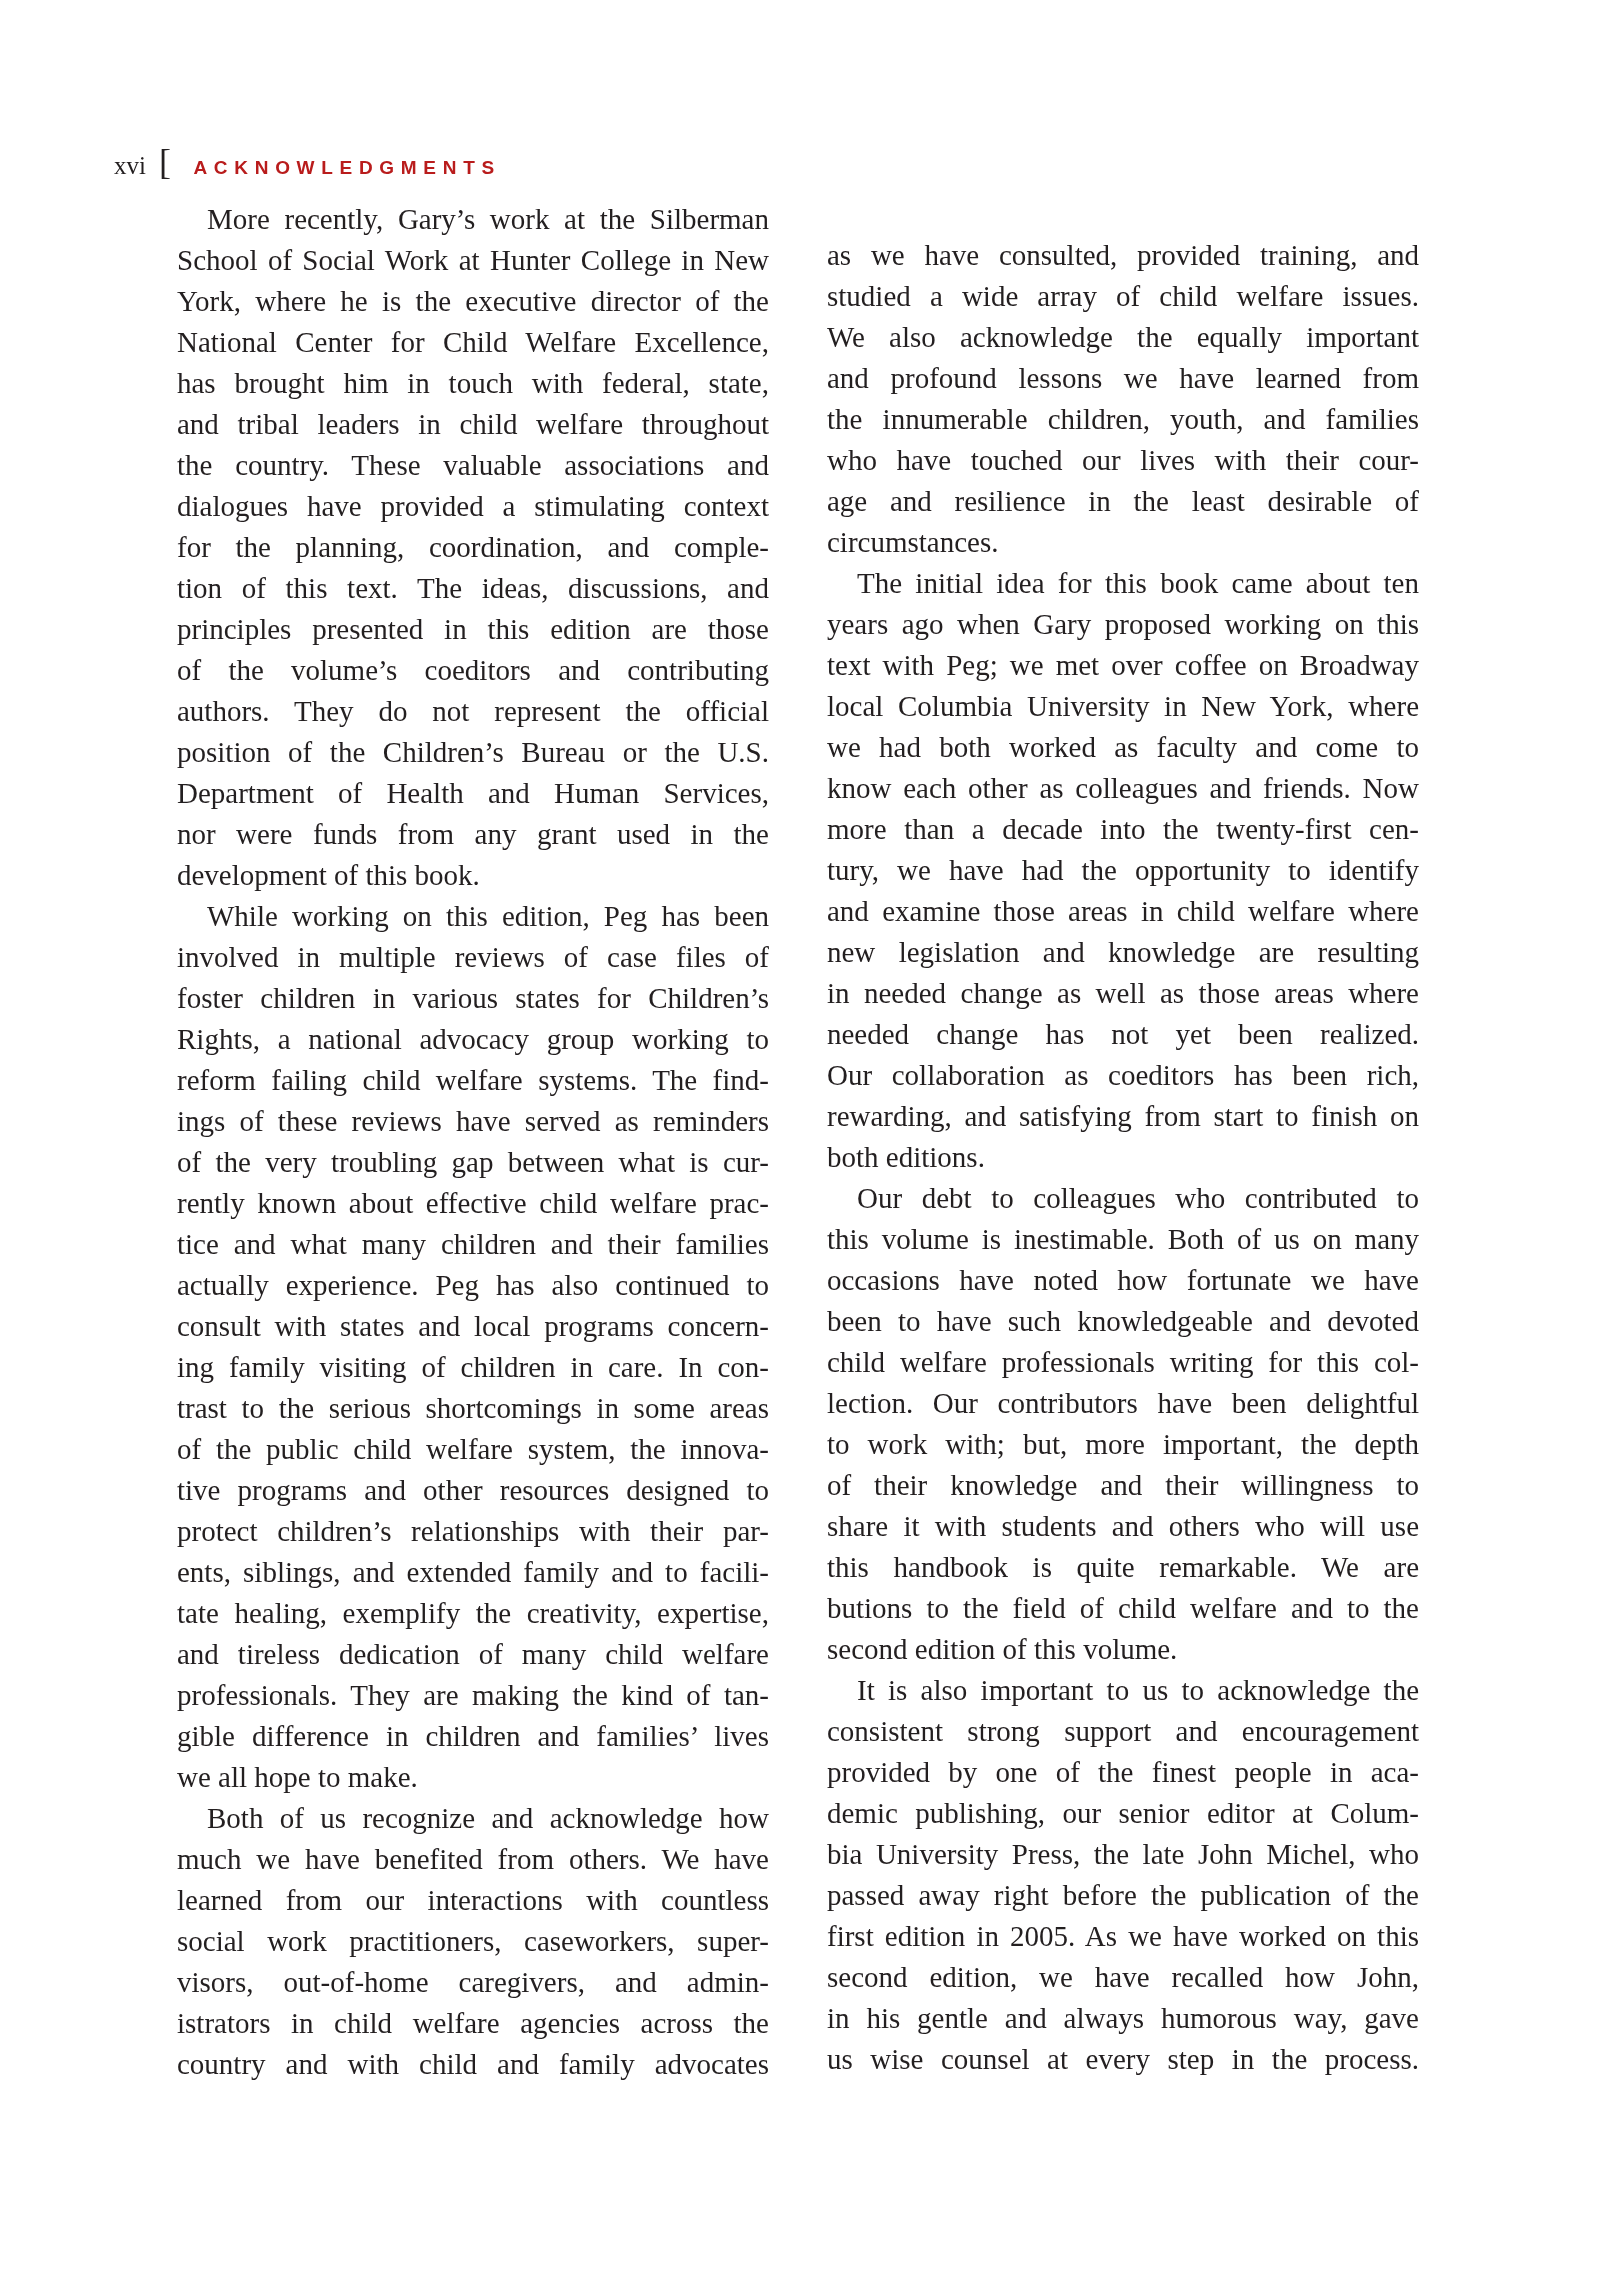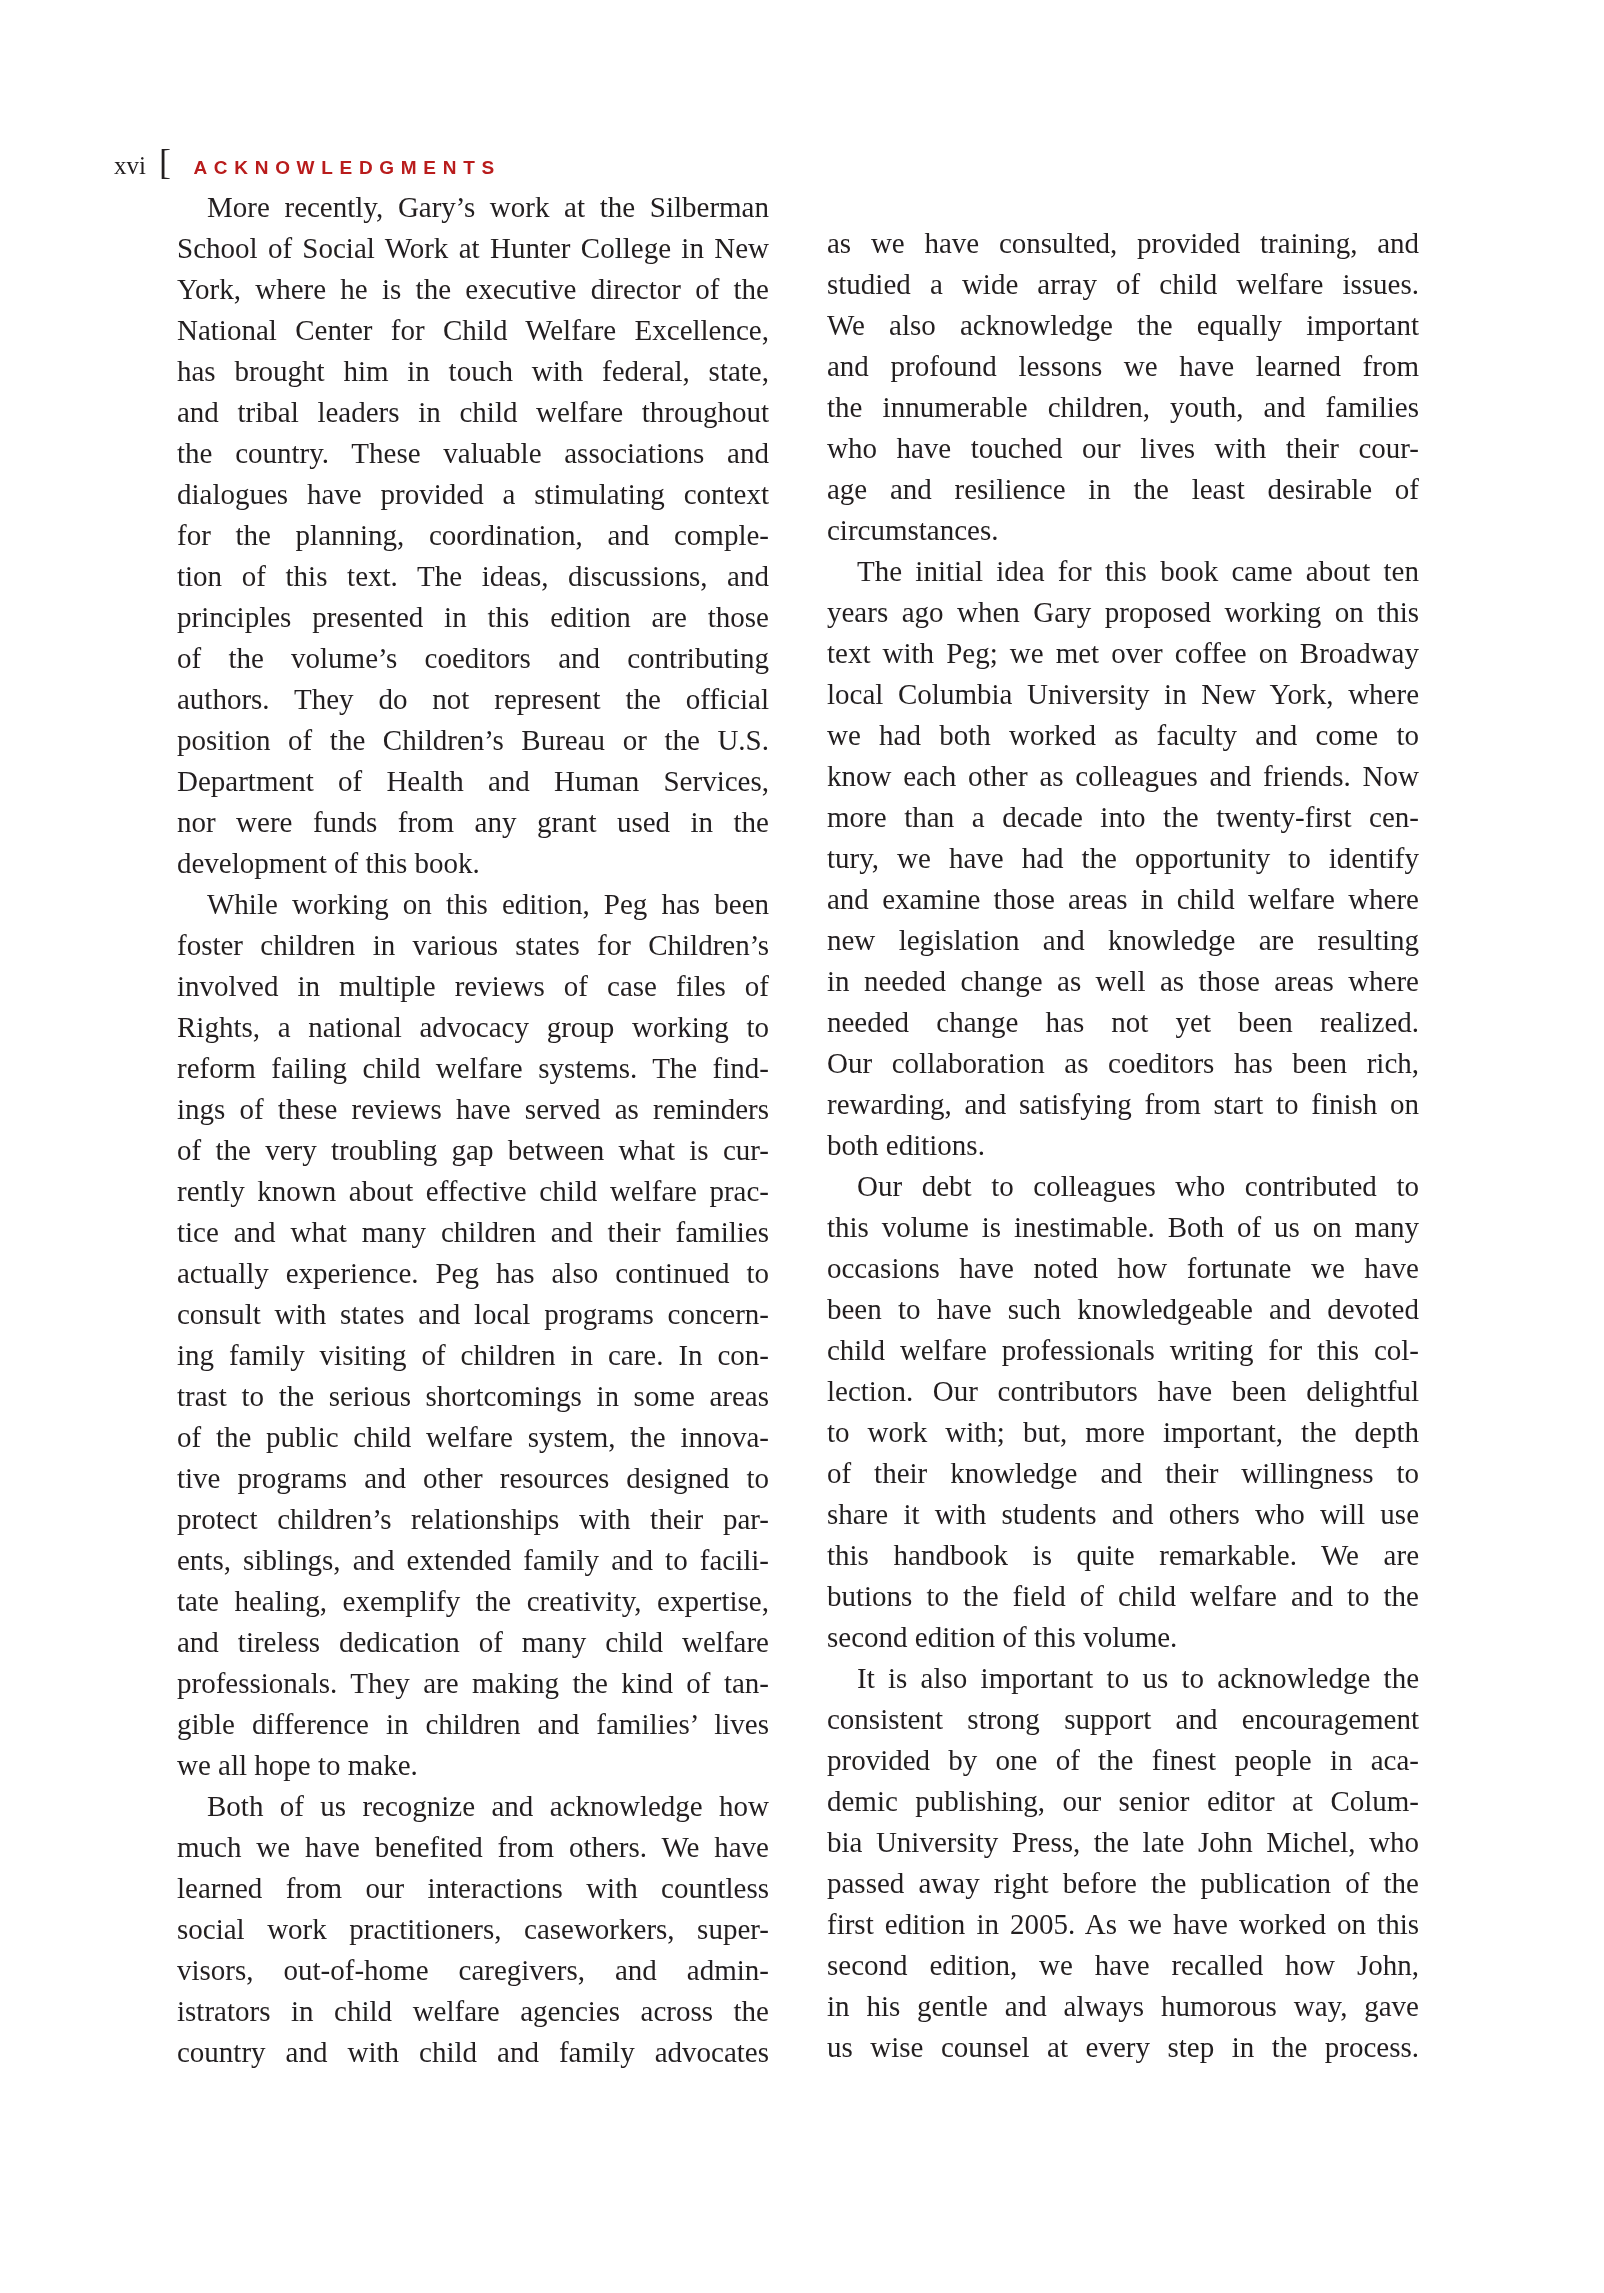--- a/index.html
+++ b/index.html
@@ -1,21 +1,21 @@
 <!DOCTYPE html>
 <html style="font-size:15px"><head>
 <meta charset="utf-8">
 <style>
   html, body { margin: 0; padding: 0; background: #ffffff; }
   body { width: 1605px; height: 2294px; position: relative; overflow: hidden; color: #231f20; }
   .running-head { position: absolute; left: 114px; top: 141px; height: 47px; display: flex; align-items: baseline; }
   .folio { font-family: "Liberation Serif", serif; font-size: 25px; color: #231f20; }
   .bracket { font-family: "Liberation Serif", serif; font-size: 36px; font-weight: 300; margin-left: 13px; color: #231f20; }
   .section-title { font-family: "Liberation Sans", sans-serif; font-weight: bold; font-size: 19px; letter-spacing: 6.7px; margin-left: 22.5px; color: #b91c1c; }
-  .column { position: absolute; top: 187px; width: 592px; }
+  .column { position: absolute; top: 199px; width: 592px; }
   .col-left { left: 177px; }
   .col-right { left: 827px; margin-top: 36px; }
   .line {
     font-family: "Liberation Serif", serif;
     font-size: 29px;
     height: 41px;
     line-height: 41px;
     white-space: nowrap;
     text-align: justify;
     text-align-last: justify;
@@ -48,22 +48,22 @@
       <div class="line">principles presented in this edition are those</div>
       <div class="line">of the volume’s coeditors and contributing</div>
       <div class="line">authors. They do not represent the official</div>
       <div class="line">position of the Children’s Bureau or the U.S.</div>
       <div class="line">Department of Health and Human Services,</div>
       <div class="line">nor were funds from any grant used in the</div>
       <div class="line last">development of this book.</div>
     </div>
     <div>
       <div class="line indent">While working on this edition, Peg has been</div>
+      <div class="line">involved in multiple reviews of case files of</div>
       <div class="line">foster children in various states for Children’s</div>
-      <div class="line">involved in multiple reviews of case files of</div>
       <div class="line">Rights, a national advocacy group working to</div>
       <div class="line">reform failing child welfare systems. The find-</div>
       <div class="line">ings of these reviews have served as reminders</div>
       <div class="line">of the very troubling gap between what is cur-</div>
       <div class="line">rently known about effective child welfare prac-</div>
       <div class="line">tice and what many children and their families</div>
       <div class="line">actually experience. Peg has also continued to</div>
       <div class="line">consult with states and local programs concern-</div>
       <div class="line">ing family visiting of children in care. In con-</div>
       <div class="line">trast to the serious shortcomings in some areas</div>

